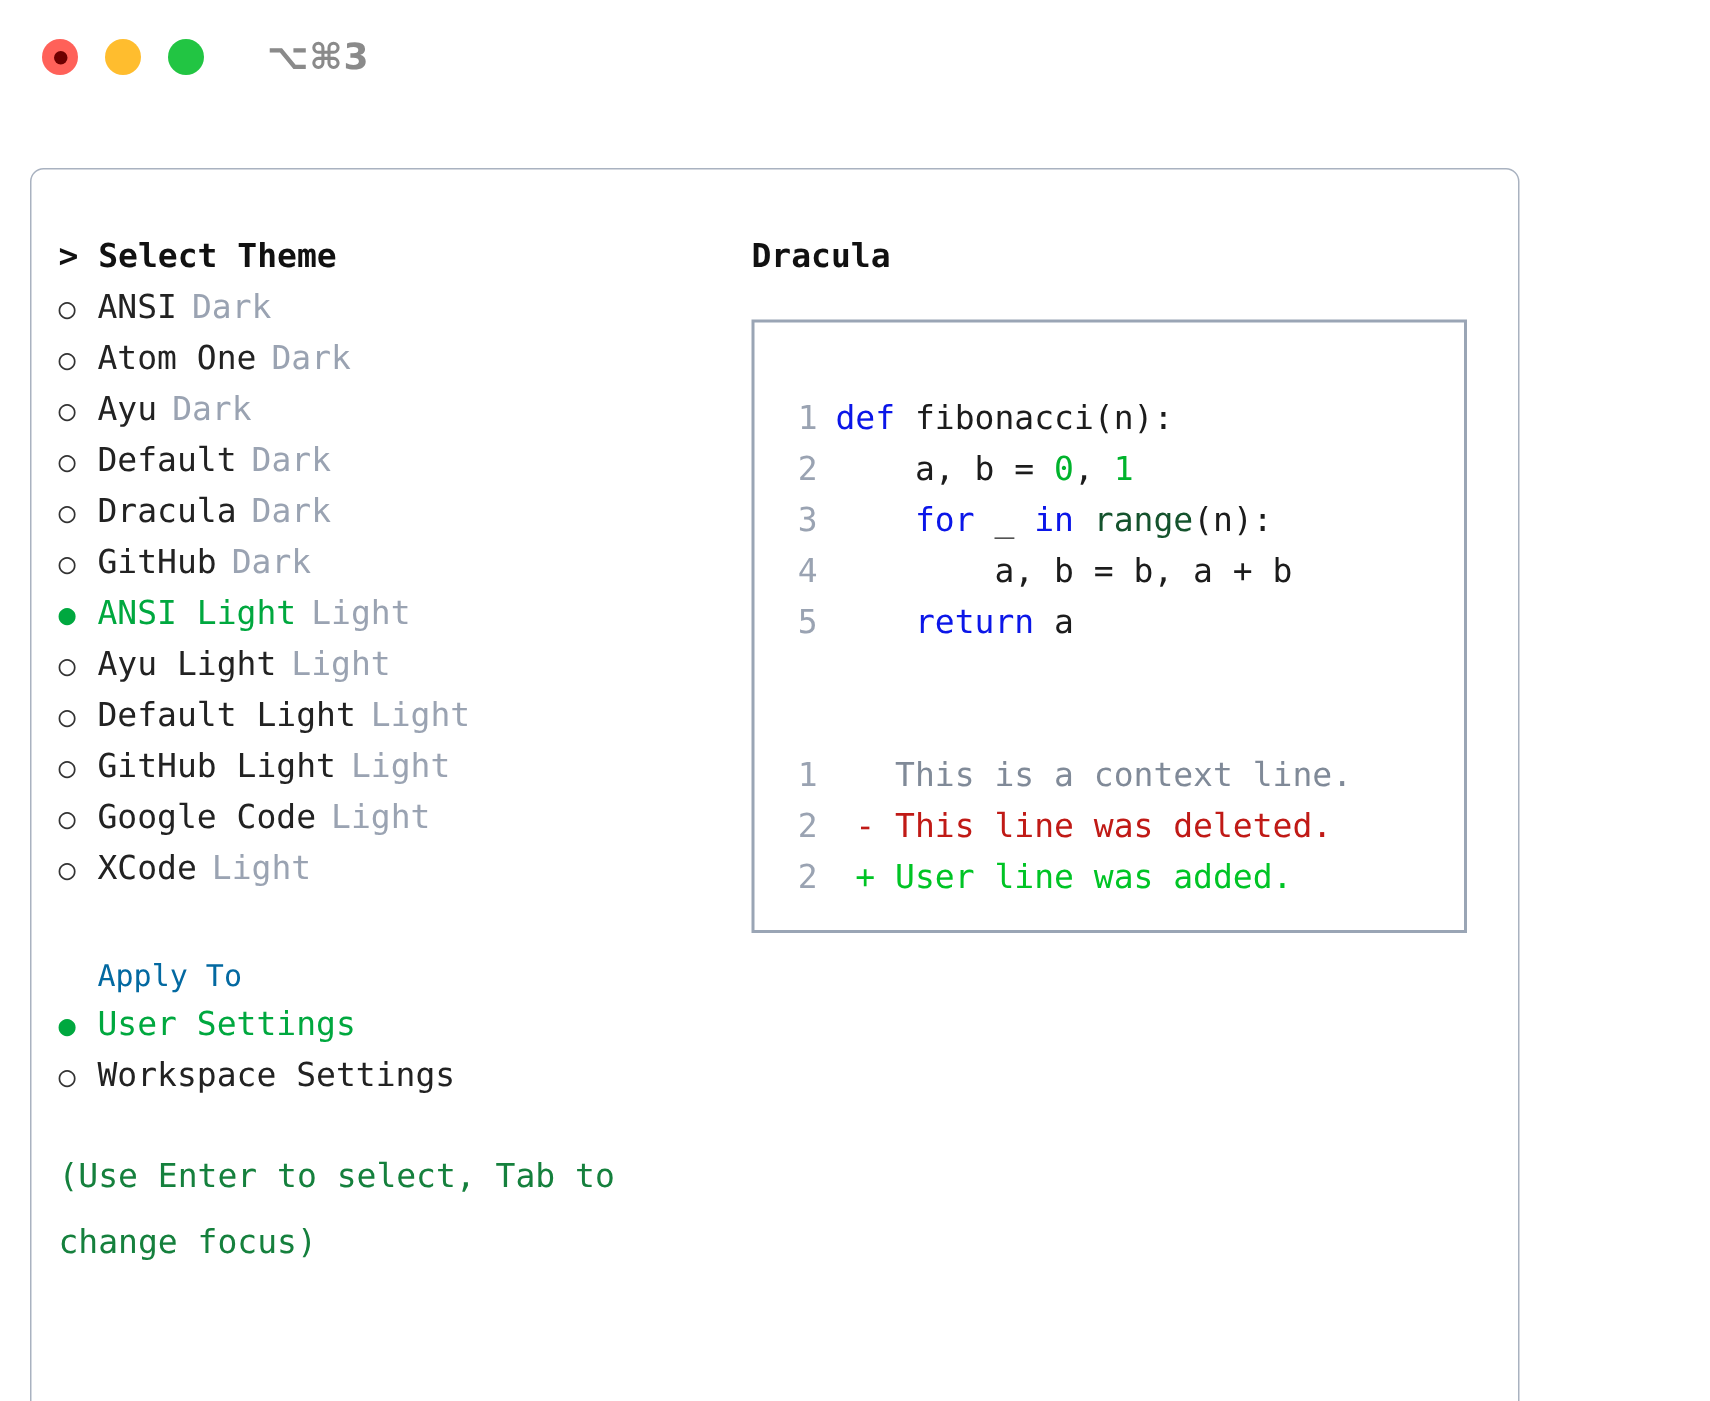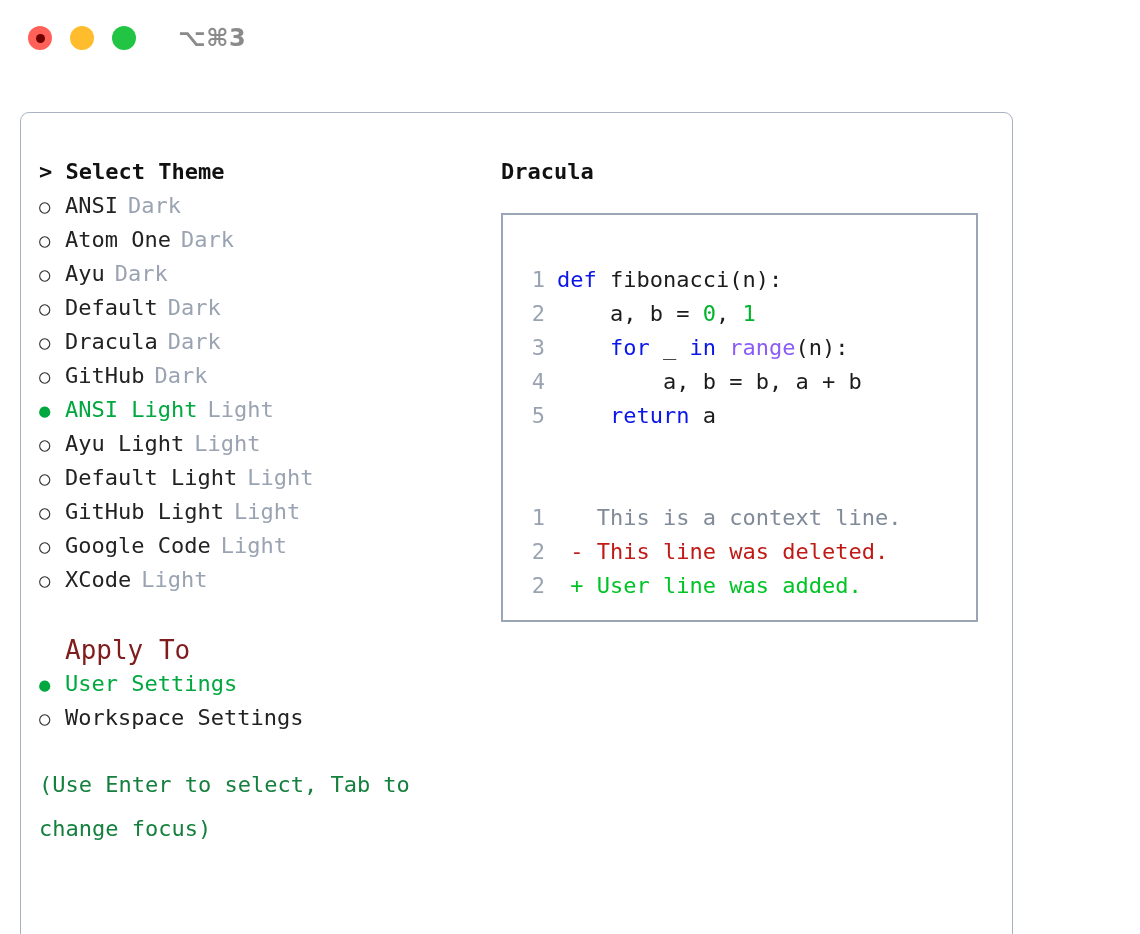--- a/index.html
+++ b/index.html
@@ -94,23 +94,23 @@
     color: #333333;
     line-height: 34px;
   }
   .opt.selected .bullet { color: #00a83f; }
   .opt.selected .opt-label { color: #00a83f; }
   .opt-label { color: #222222; }
   .opt-suffix { color: #9aa3b2; margin-left: 10px; }
 
   .group-head {
     height: 34px;
-    font-size: 26px;
-    line-height: 34px;
-    color: #7f1d1d;
+    font-size: 20px;
+    line-height: 34px;
+    color: #0369a1;
     padding-left: 26px;
     white-space: pre;
   }
 
   .spacer-36 { height: 36px; }
   .spacer-28 { height: 28px; }
 
   .hint {
     font-size: 22px;
     line-height: 44px;
@@ -141,21 +141,21 @@
     flex: 0 0 28px;
     text-align: right;
     color: #9aa3b2;
     margin-right: 12px;
   }
   .code-text { color: #1c1c1c; text-align: right; }
   .blank-line { height: 34px; }
 
   .tok-kw  { color: #0b16e8; }
   .tok-num { color: #00b32c; }
-  .tok-fn  { color: #8b5cf6; }
+  .tok-fn  { color: #14532d; }
   .tok-pl  { color: #1c1c1c; }
 
   .diff-ctx { color: #808a98; }
   .diff-del { color: #c01a16; }
   .diff-add { color: #00c425; }
 </style>
 </head>
 <body>
 
 <div id="app">

